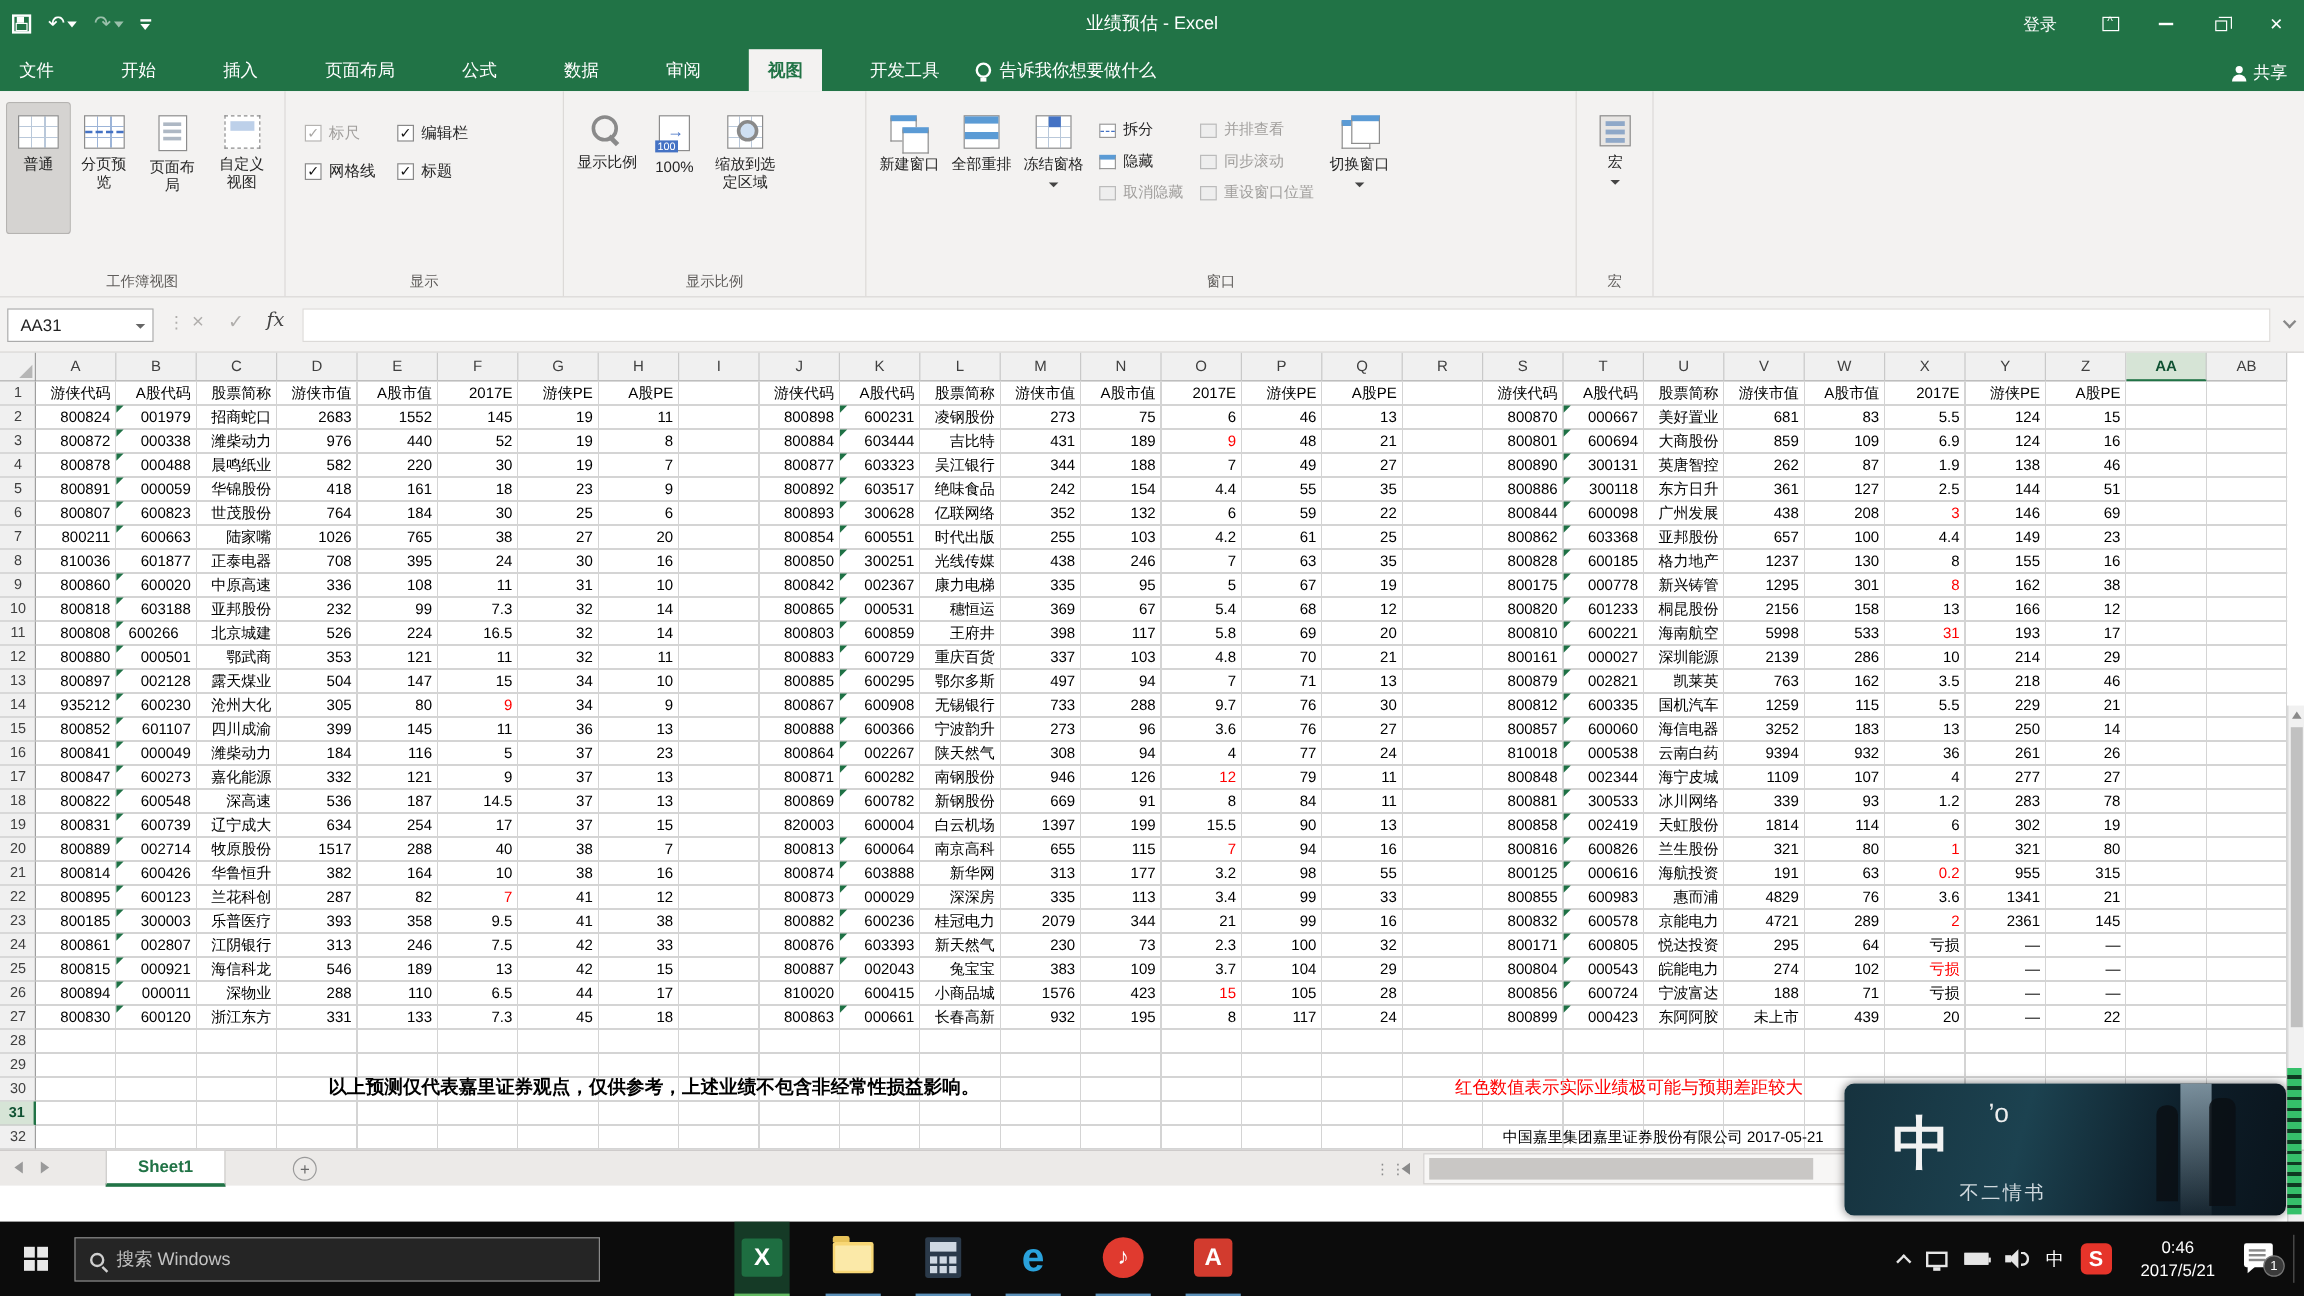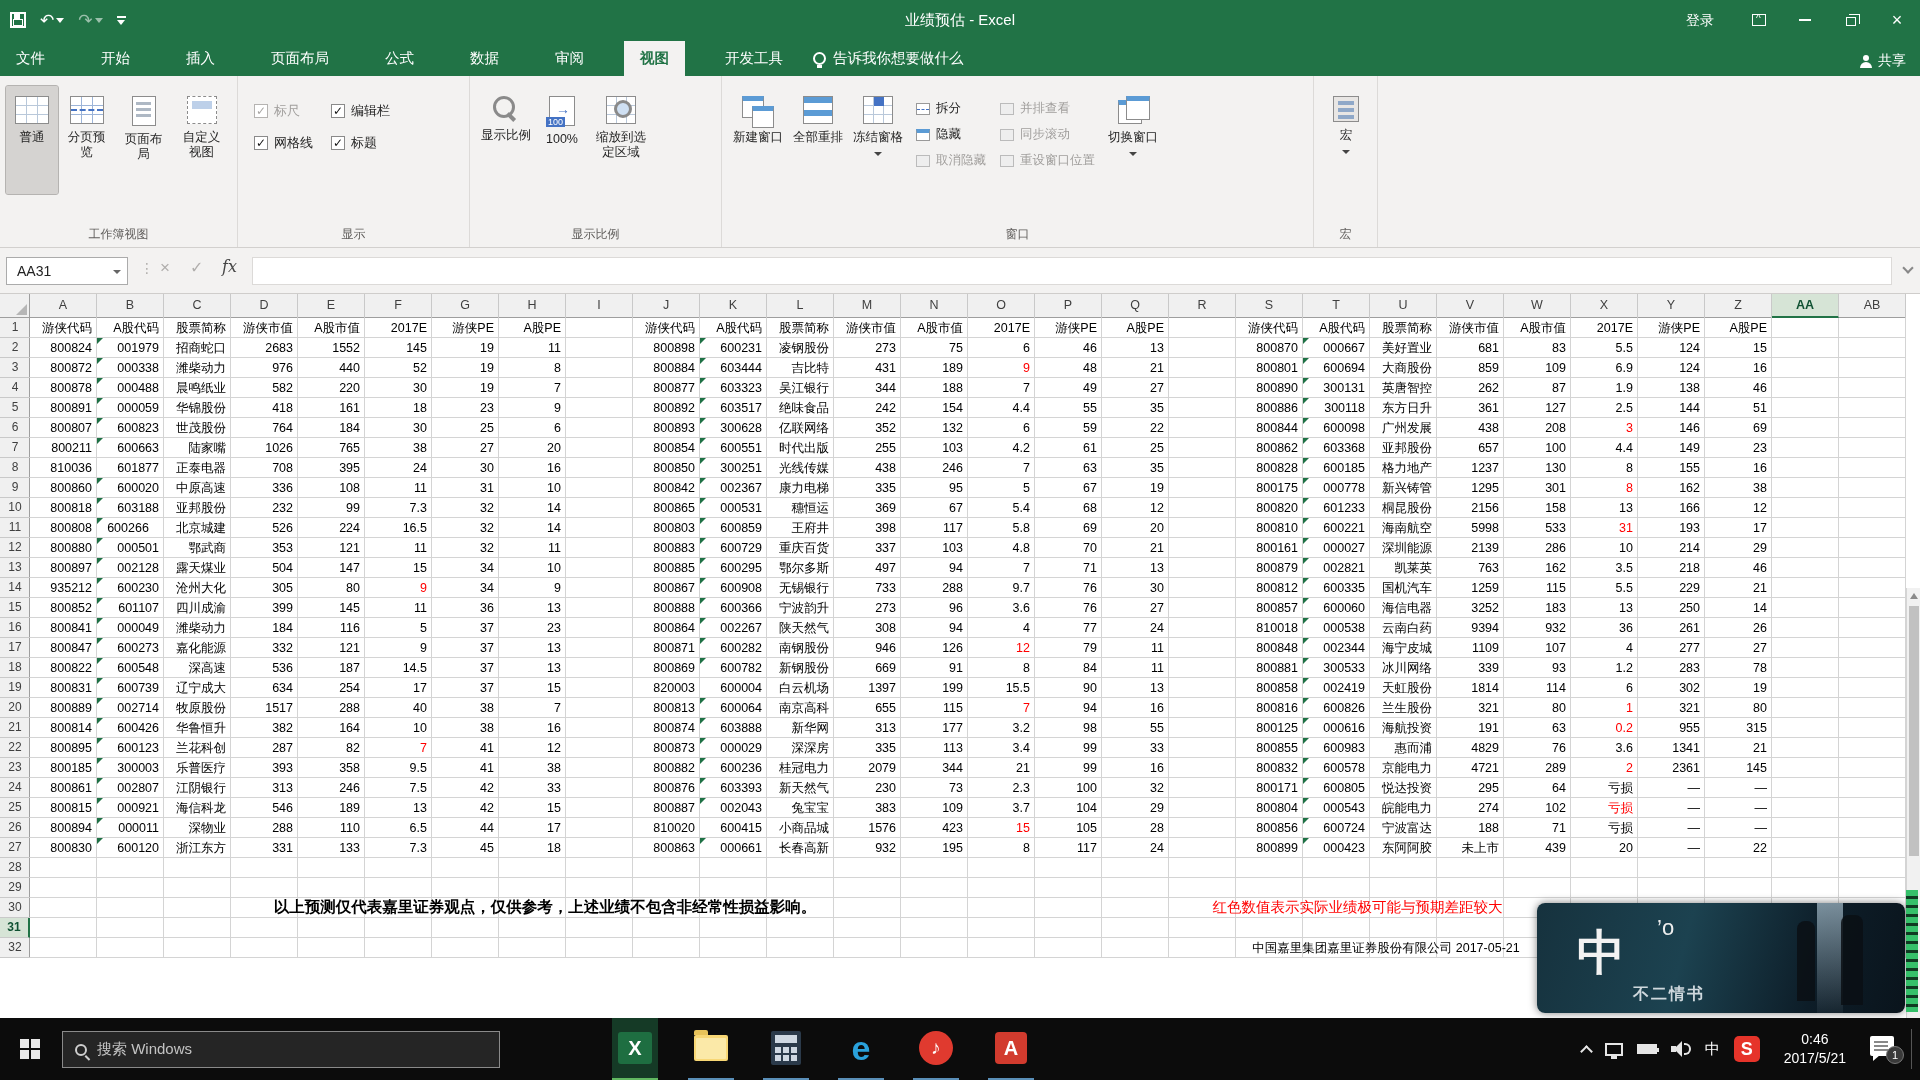--- a/index.html
+++ b/index.html
@@ -202,21 +202,21 @@
   .tr-spk { width:20px; height:16px; position:relative; }
   .tr-spk:before { content:""; position:absolute; left:0; top:5px; width:5px; height:6px; background:#e6e6e6; }
   .tr-spk:after { content:""; position:absolute; left:3px; top:0; width:0; height:0; border-top:8px solid transparent; border-bottom:8px solid transparent; border-right:8px solid #e6e6e6; }
   .tr-spk .wave { position:absolute; left:13px; top:2px; width:7px; height:12px; border:2px solid #e6e6e6; border-left:none; border-radius:0 10px 10px 0; }
 
   
   .video-ovl { position:absolute; left:1537px; top:903px; width:368px; height:110px; border-radius:8px; z-index:50;
     background:linear-gradient(105deg,#16323e 0%,#1c4250 40%,#0d1d28 75%,#0a141c 100%); overflow:hidden; box-shadow:0 0 8px rgba(0,0,0,.5); }
   .vo-big { position:absolute; left:40px; top:18px; color:#f2f2f2; font-size:48px; font-weight:bold; font-family:"DejaVu Serif","Liberation Serif",serif; }
   .vo-mark { position:absolute; left:120px; top:12px; color:#eee; font-size:22px; }
-  .vo-caption { position:absolute; left:96px; bottom:8px; color:#cfd8dd; font-size:16px; letter-spacing:2px; font-family:"DejaVu Serif","Liberation Serif",serif;font-weight:bold; }
+  .vo-caption { position:absolute; left:96px; bottom:8px; color:#cfd8dd; font-size:16px; letter-spacing:2px; font-family:"DejaVu Serif","Liberation Serif",serif; }
   .vo-fig1 { position:absolute; right:90px; top:18px; width:18px; height:80px; background:#0a0f14; border-radius:8px 8px 0 0; opacity:.85; }
   .vo-fig2 { position:absolute; right:42px; top:12px; width:22px; height:90px; background:#0a0f14; border-radius:8px 8px 0 0; opacity:.85; }
   .vo-light { position:absolute; right:62px; top:0; width:26px; height:110px; background:linear-gradient(to bottom,rgba(210,235,250,.55),rgba(210,235,250,.05)); }
   .green-strip { position:absolute; left:1906px; top:890px; width:12px; height:122px; z-index:51;
     background:repeating-linear-gradient(to bottom,#35c06a 0 6px,#0f3a22 6px 9px); }
 </style>
 </head>
 <body>
 
 <div id="app">
@@ -1127,20 +1127,31 @@
     <div class="vscroll">
       <span class="vs-up"></span>
       <span class="vs-thumb"></span>
     </div>
   </div>
 
   <div class="ovl-note">以上预测仅代表嘉里证券观点，仅供参考，上述业绩不包含非经常性损益影响。</div>
   <div class="ovl-rednote">红色数值表示实际业绩极可能与预期差距较大</div>
   <div class="ovl-company">中国嘉里集团嘉里证券股份有限公司 2017-05-21</div>
 
+  <div class="tabsrow">
+    <span class="nav-arrow nav-left"></span>
+    <span class="nav-arrow nav-right"></span>
+    <div class="sheettab">Sheet1</div>
+    <div class="addsheet">+</div>
+    <div class="hs-handle">⋮⋮</div>
+    <span class="hs-left"></span>
+    <div class="hscroll">
+        <div class="hs-thumb"></div>
+      </div>
+  </div>
 
 
   <div class="video-ovl">
     <div class="vo-light"></div>
     <div class="vo-fig1"></div>
     <div class="vo-fig2"></div>
     <div class="vo-big">中</div>
     <div class="vo-mark">’o</div>
     <div class="vo-caption">不二情书</div>
   </div>

